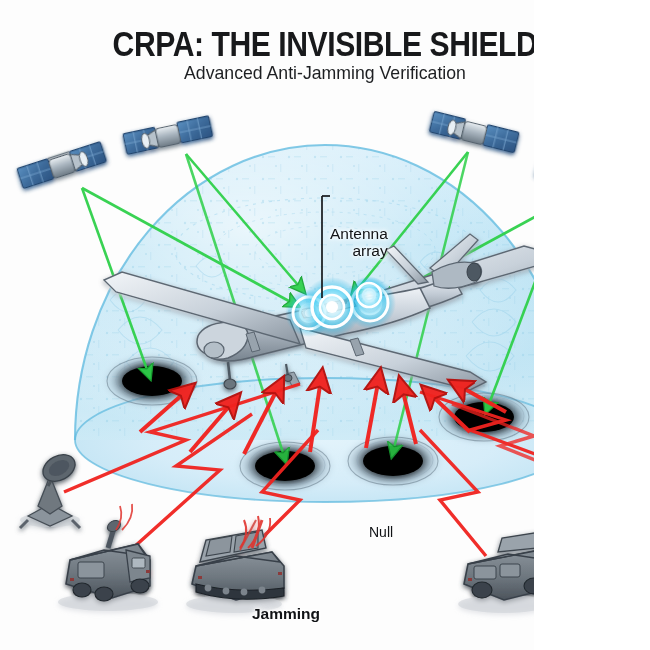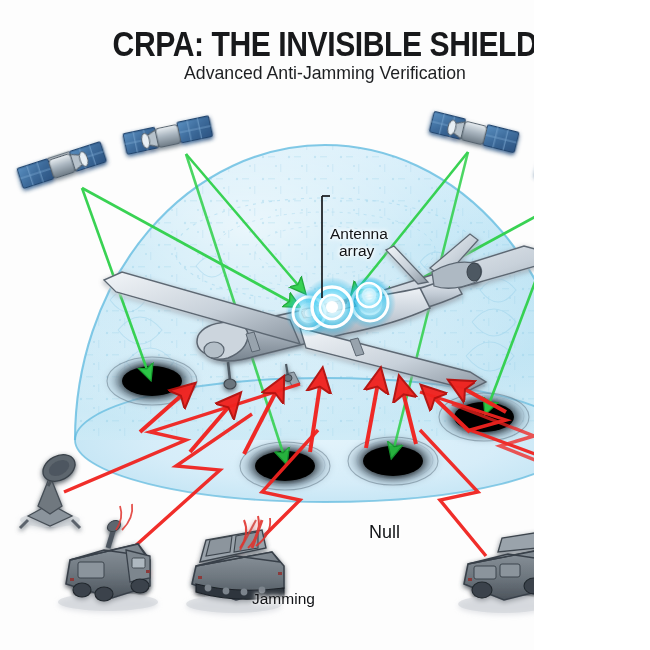--- a/index.html
+++ b/index.html
@@ -23,23 +23,23 @@
 
   
   #scene{position:absolute;left:0;top:0;width:650px;height:650px;}
 
   
   .callout{
     position:absolute;color:#111316;font-size:15.5px;line-height:17px;
     text-shadow:0 0 3px #fff,0 0 5px #fff,0 0 7px #fff;white-space:nowrap;margin-top:37px;
   }
   #lbl-antenna{left:330px;top:188px;text-align:left;}
-  #lbl-antenna .l2{display:block;padding-left:9px;}
-  #lbl-null{left:369px;top:487px;font-size:18px;}
-  #lbl-jamming{left:252px;top:553px;font-size:15.5px;}
+  #lbl-antenna .l2{display:block;padding-left:9px;text-align:right;}
+  #lbl-null{left:369px;top:487px;font-size:14px;}
+  #lbl-jamming{left:252px;top:568px;font-size:15.5px;font-weight:bold;}
 </style>
 </head>
 <body>
 
 <div id="stage">
 
   <div id="title">CRPA: THE INVISIBLE SHIELD</div>
   <div id="subtitle">Advanced Anti-Jamming Verification</div>
 
   <svg id="scene" viewBox="0 0 650 650">

